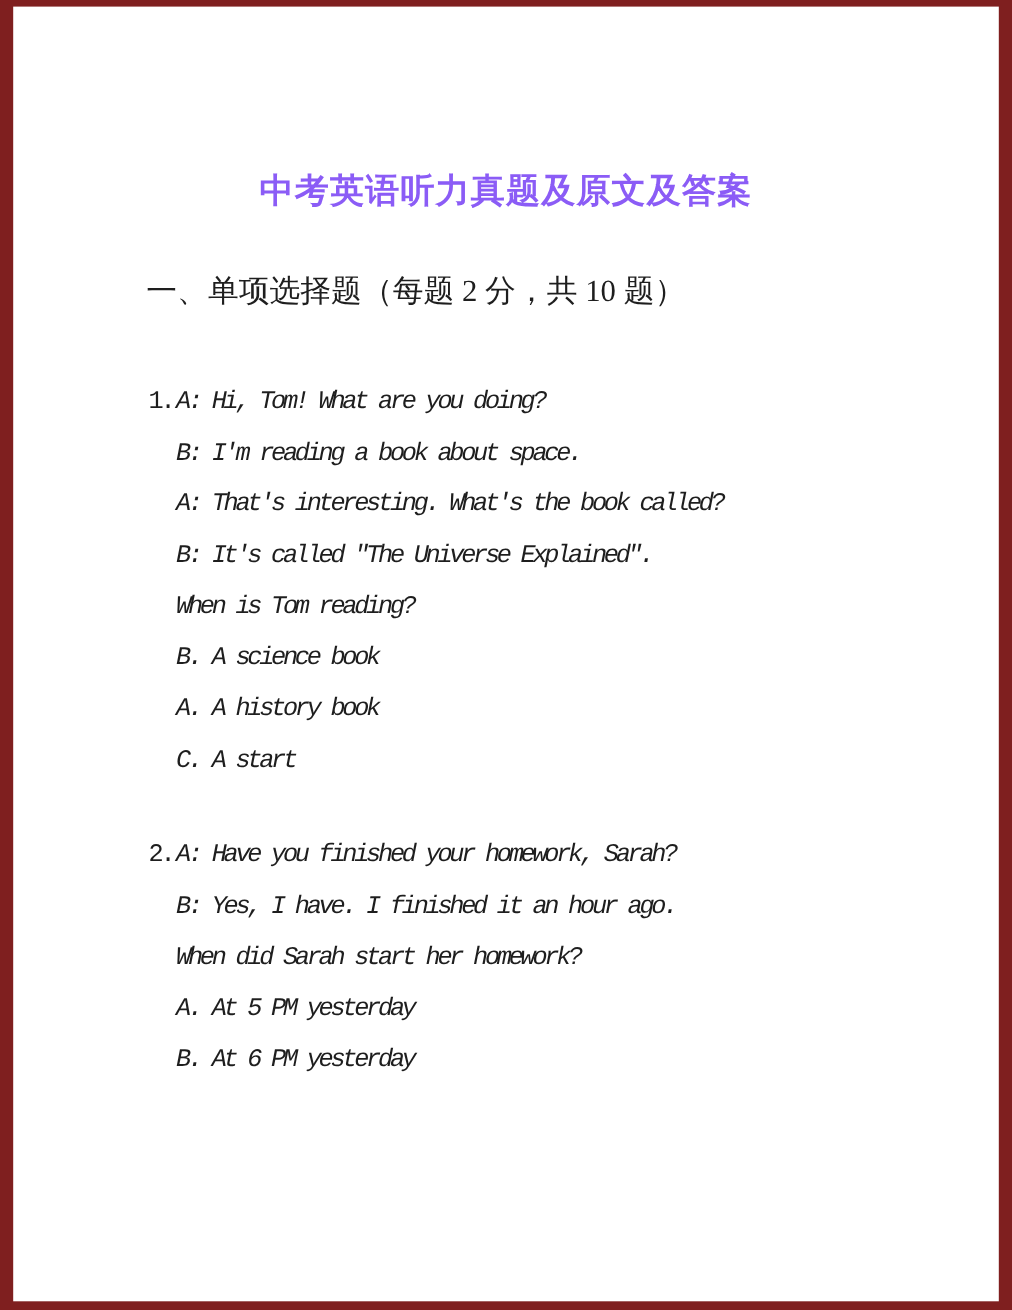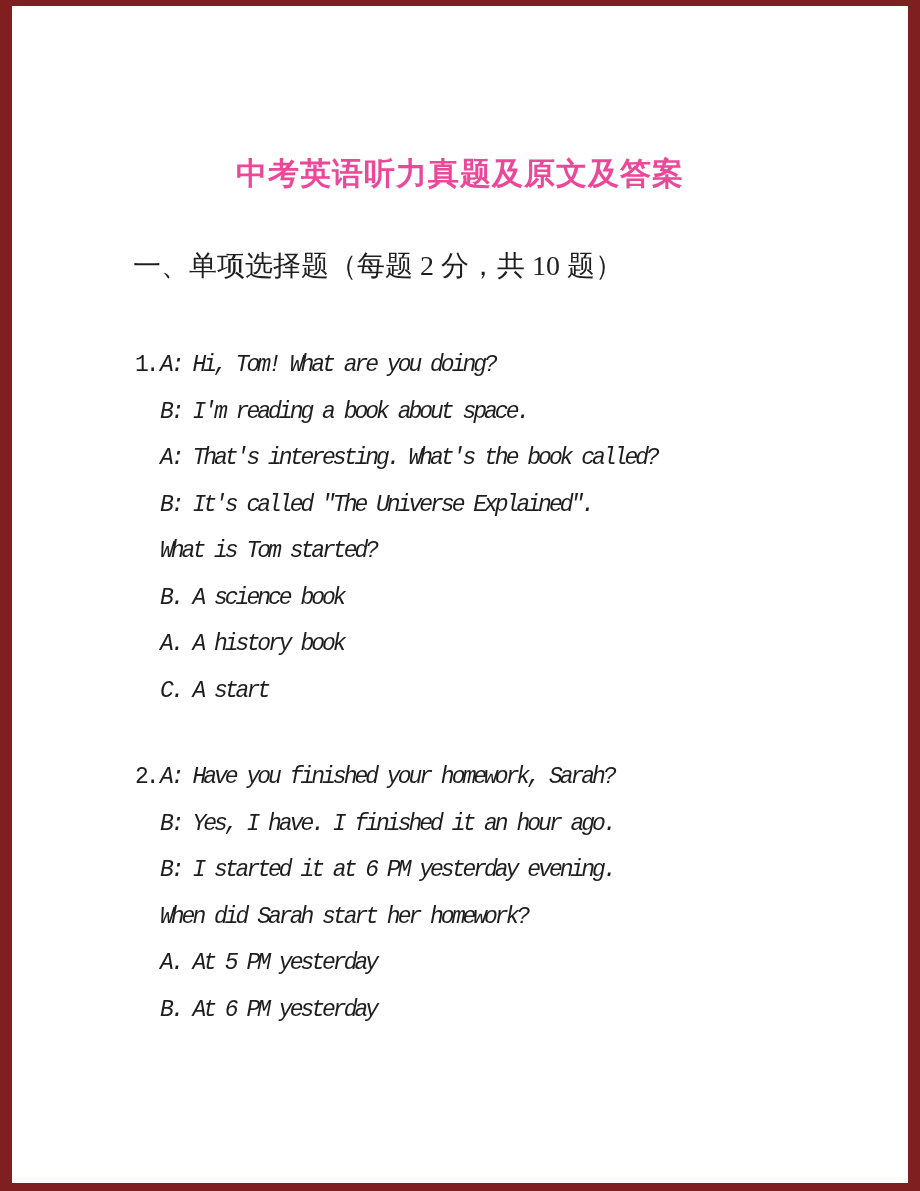--- a/index.html
+++ b/index.html
@@ -22,21 +22,21 @@
   .doc-title {
     position: absolute;
     top: 150px;
     left: 0;
     width: 100%;
     text-align: center;
     font-family: "Liberation Serif", serif;
     font-weight: 700;
     font-size: 31px;
     line-height: 36px;
-    color: #ec4899;
+    color: #8b5cf6;
     letter-spacing: 1px;
   }
 
   .section-heading {
     position: absolute;
     top: 246px;
     left: 121px;
     font-family: "Liberation Serif", serif;
     font-size: 28px;
     line-height: 28px;
@@ -83,30 +83,29 @@
 
     <div class="section-heading">一、单项选择题（每题 2 分，共 10 题）</div>
 
     <div>
         <div class="question" style="top: 336px;">
           <span class="q-num">1.</span>
           <div class="q-line">A: Hi, Tom! What are you doing?</div>
           <div class="q-line">B: I'm reading a book about space.</div>
           <div class="q-line">A: That's interesting. What's the book called?</div>
           <div class="q-line">B: It's called "The Universe Explained".</div>
-          <div class="q-line">What is Tom started?</div>
+          <div class="q-line">When is Tom reading?</div>
           <div class="q-line">B. A science book</div>
           <div class="q-line">A. A history book</div>
           <div class="q-line">C. A start</div>
         </div>
         <div class="question" style="top: 748px;">
           <span class="q-num">2.</span>
           <div class="q-line">A: Have you finished your homework, Sarah?</div>
           <div class="q-line">B: Yes, I have. I finished it an hour ago.</div>
-          <div class="q-line">B: I started it at 6 PM yesterday evening.</div>
           <div class="q-line">When did Sarah start her homework?</div>
           <div class="q-line">A. At 5 PM yesterday</div>
           <div class="q-line">B. At 6 PM yesterday</div>
         </div>
       </div>
 
   </div>
 </div>
 
 </body></html>

